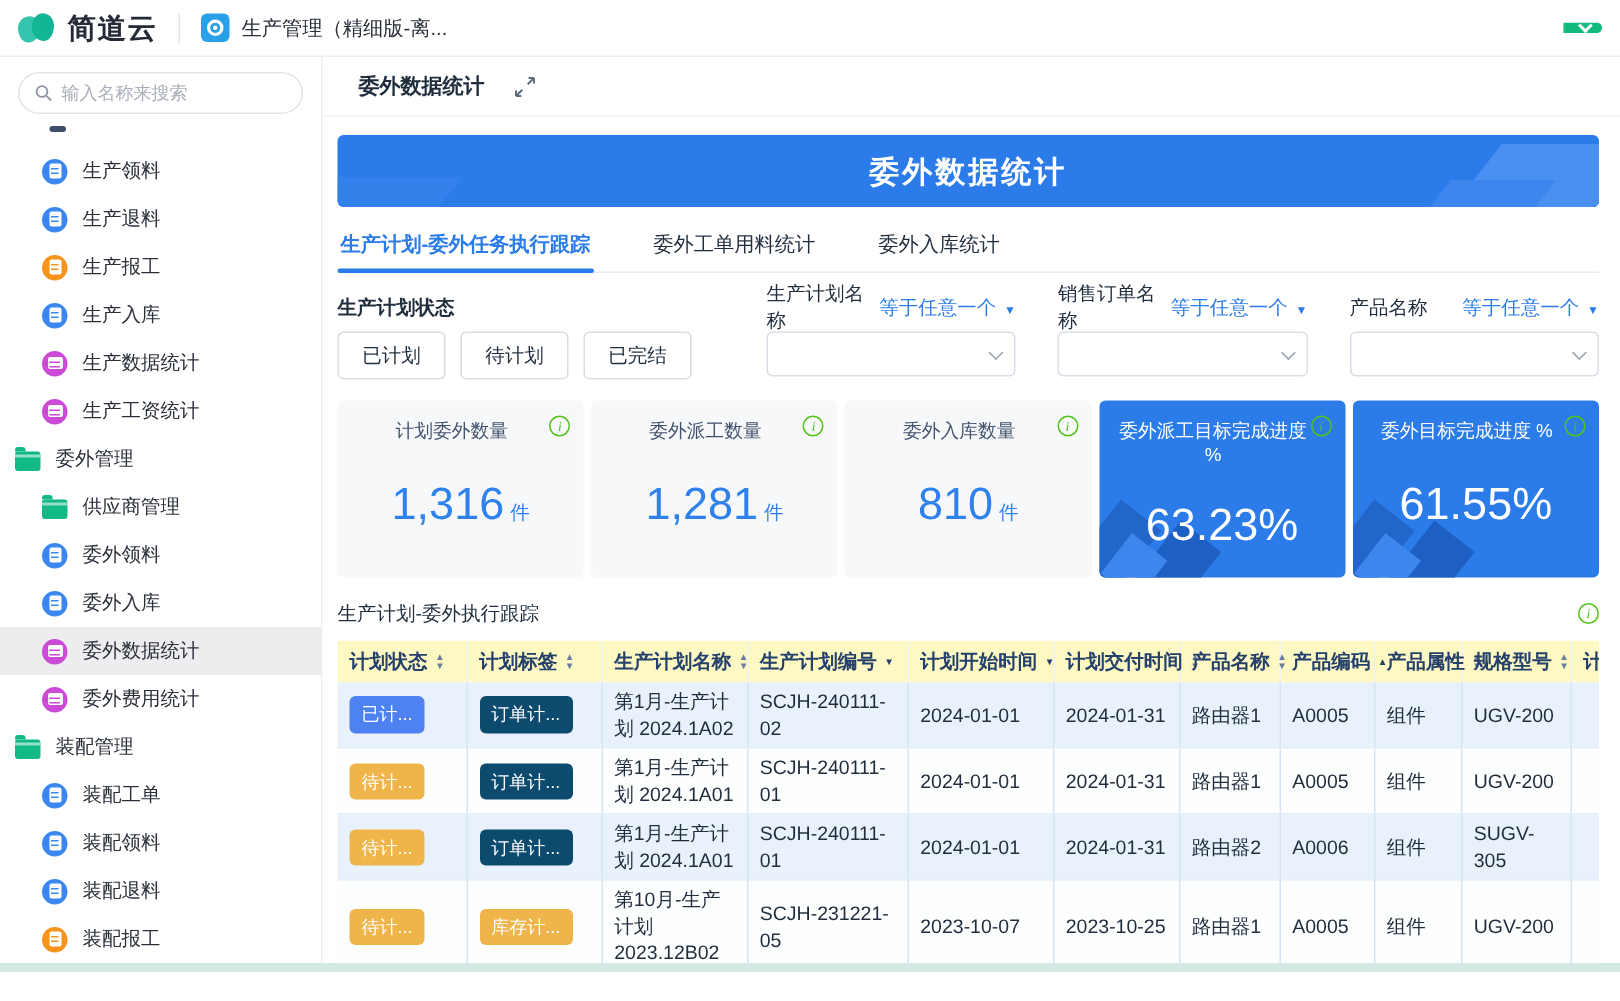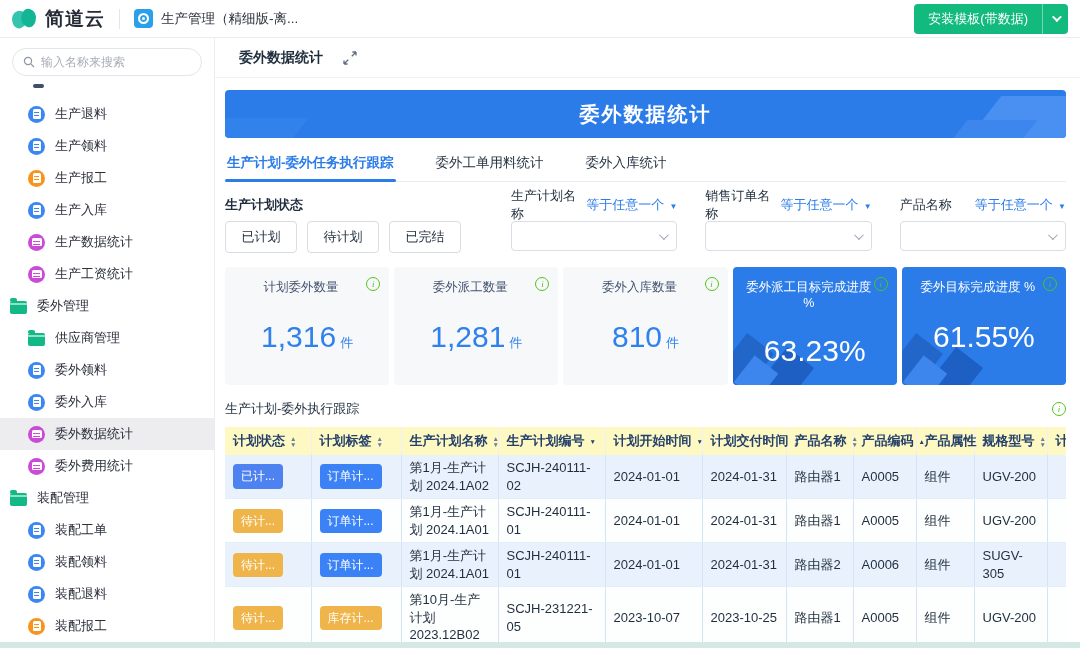--- a/index.html
+++ b/index.html
@@ -108,21 +108,21 @@
   .table-wrap { margin-top:8px; overflow:hidden; }
   table { border-collapse:collapse; table-layout:fixed; width:884px; }
   th { background:#fef9c3; color:#24406b; font-size:13px; font-weight:700; height:28px; padding:0 8px; text-align:left; white-space:nowrap; border-right:1px solid #eef2f8; }
   .sort { display:inline-flex; flex-direction:column; margin-left:5px; vertical-align:middle; line-height:0; }
   .sort b { font-size:6.5px; color:#6b7d9c; line-height:6px; font-weight:400; }
   .sort b.on { color:#24406b; }
   td { height:43px; padding:4px 8px; font-size:13px; color:#1f2d3d; border-right:1px solid #d5e4f5; border-bottom:1px solid #e3eefa; vertical-align:middle; line-height:1.35; }
   tr.alt td { background:#e9f2fc; }
   tr.norm td { background:#fdfefe; }
   .badge { display:inline-block; padding:4px 8px; border-radius:4px; color:#fff; font-size:12px; white-space:nowrap; }
-  .badge.blue { background:#4d82f0; } .badge.teal { background:#3b82f6; } .badge.orange { background:#f0b54a; }
+  .badge.blue { background:#4d82f0; } .badge.teal { background:#0c4a6e; } .badge.orange { background:#f0b54a; }
 
   .bottom-strip { height:6px; flex:0 0 6px; background:#d5e9e4; }
 </style>
 </head>
 <body>
 
 <div class="page">
 
   <div class="topbar">
     <div class="logo">
@@ -132,21 +132,20 @@
         </span>
       <span class="logo-text">简道云</span>
     </div>
     <span class="tb-divider"></span>
     <span class="app-icon">
         <b></b>
       </span>
     <span class="app-title">生产管理（精细版-离...</span>
     <span class="tb-spacer"></span>
     <span class="install-group">
-      <button class="install-btn">安装模板(带数据)</button>
       <span class="install-caret">
           <i class="chev"></i>
         </span>
     </span>
   </div>
 
   <div class="body-row">
 
     <div class="sidebar">
       <div class="search-wrap">
@@ -157,27 +156,27 @@
         <input class="search-input" placeholder="输入名称来搜索" style="">
       </div>
       <div class="cut-stub">
           <i></i>
         </div>
       <div id="sidebar-list">
           <div class="side-item ind">
             <span class="ci blue">
               <span class="glyph"></span>
             </span>
+            <span class="side-label">生产领料</span>
+          </div>
+          <div class="side-item ind">
+            <span class="ci blue">
+              <span class="glyph"></span>
+            </span>
             <span class="side-label">生产退料</span>
-          </div>
-          <div class="side-item ind">
-            <span class="ci blue">
-              <span class="glyph"></span>
-            </span>
-            <span class="side-label">生产领料</span>
           </div>
           <div class="side-item ind">
             <span class="ci orange">
               <span class="glyph"></span>
             </span>
             <span class="side-label">生产报工</span>
           </div>
           <div class="side-item ind">
             <span class="ci blue">
               <span class="glyph"></span>

